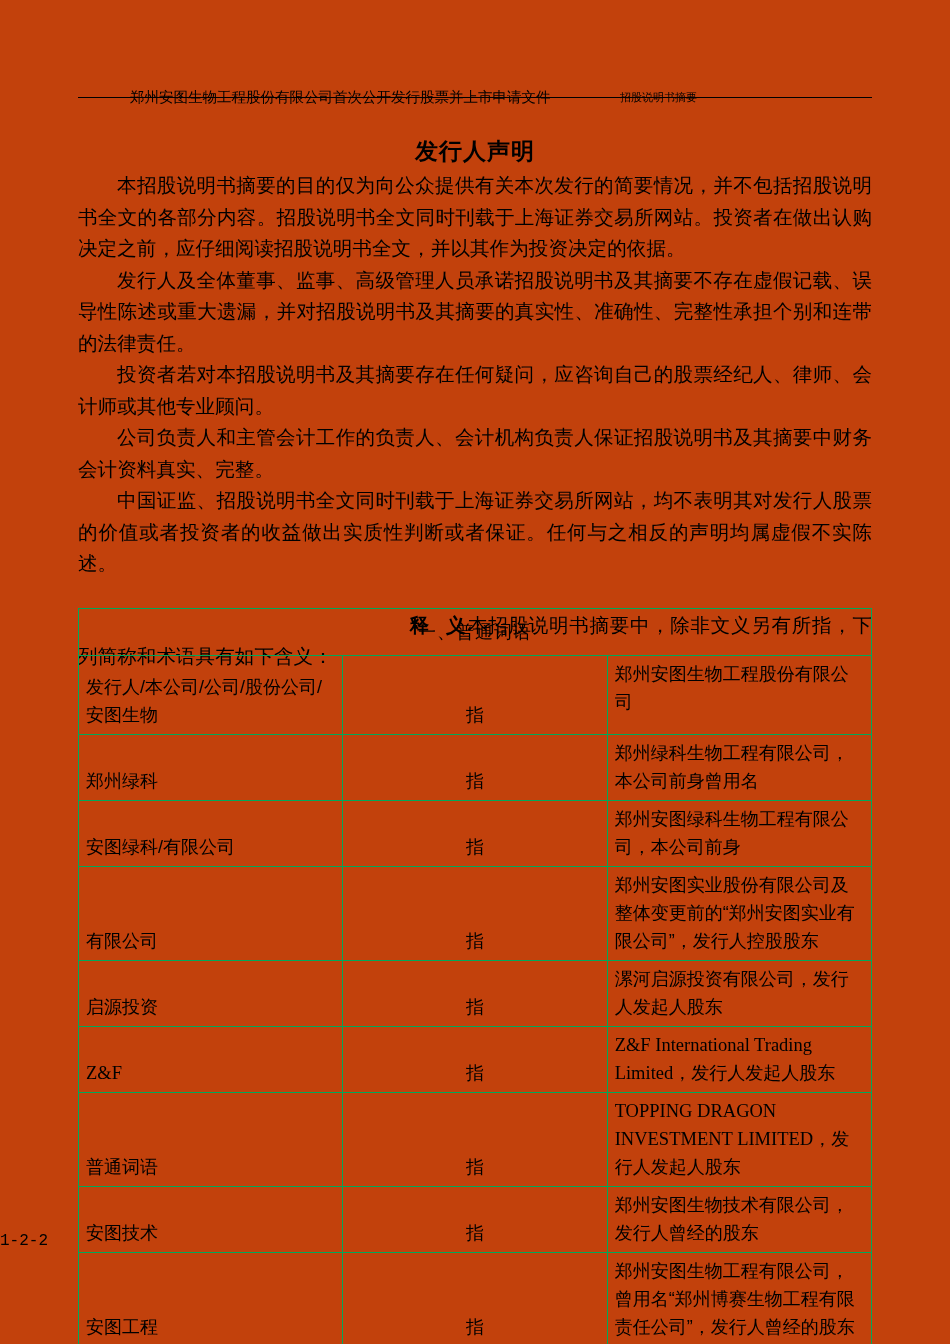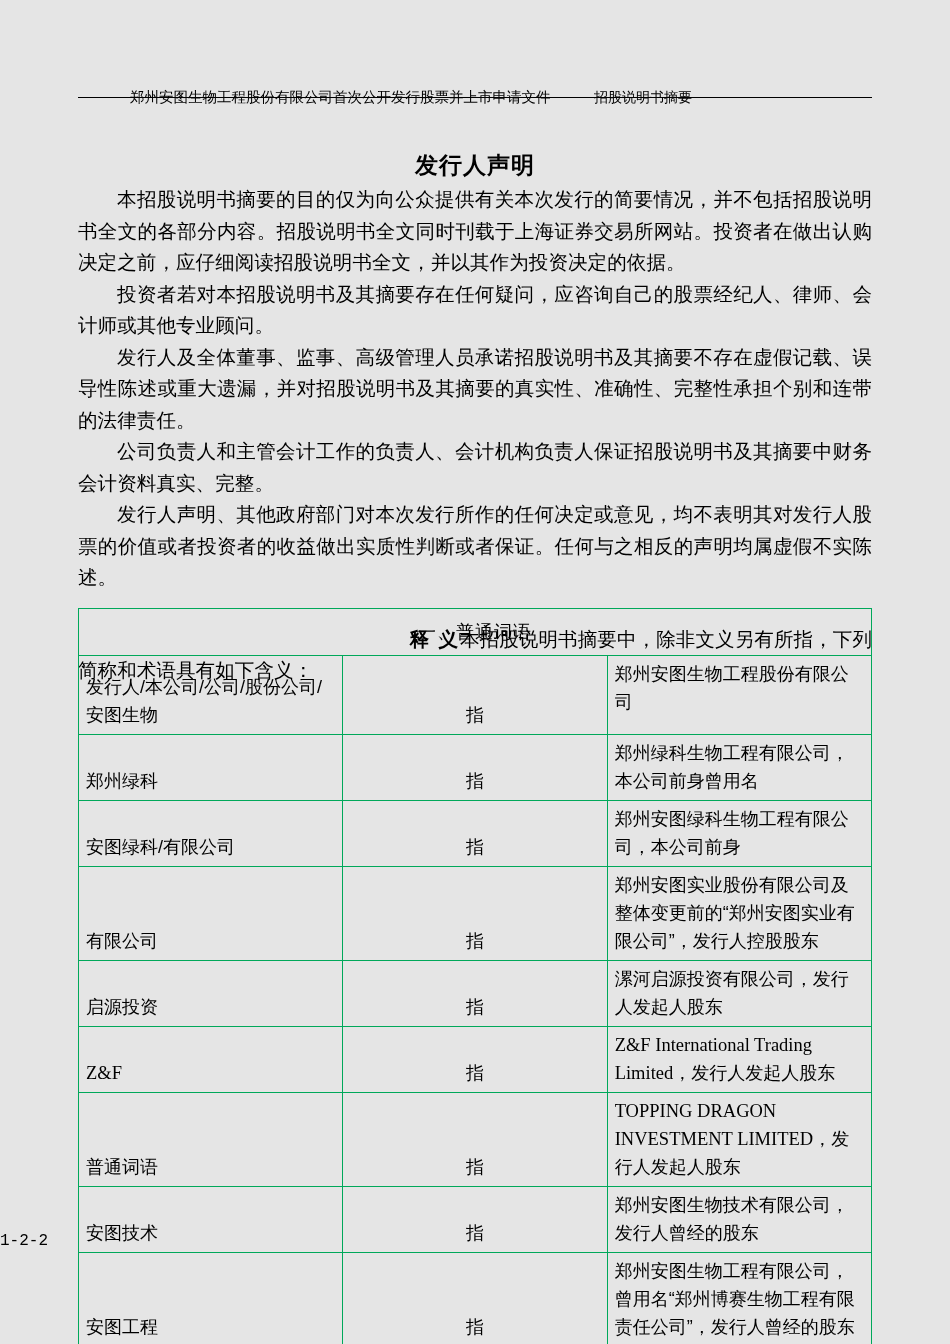--- a/index.html
+++ b/index.html
@@ -8,21 +8,21 @@
     background: #ffffff;
   }
   body {
     font-family: "Liberation Sans", "DejaVu Sans", sans-serif;
     color: #000000;
   }
   .page {
     position: relative;
     width: 950px;
     height: 1344px;
-    background: #e5e5e5;
+    background: #c2410c;
     overflow: hidden;
     box-sizing: border-box;
   }
 
   
   .doc-header {
     position: absolute;
     left: 78px;
     top: 84px;
     width: 794px;
@@ -40,33 +40,34 @@
     position: absolute;
     left: 52px;
     top: 0;
     font-size: 14.5px;
     line-height: 26px;
     letter-spacing: 0px;
     white-space: nowrap;
   }
   .doc-header .hdr-right {
     position: absolute;
-    left: 516px;
+    left: 542px;
     top: 0;
-    font-size: 14px;
+    font-size: 11px;
     line-height: 26px;
     white-space: nowrap;
   }
 
   
   .content {
     position: absolute;
     left: 78px;
-    top: 148px;
-    width: 794px;
+    top: 136px;
+    width: 794px;
+    font-family: Liberation Mono, monospace;
   }
   .section-title {
     text-align: center;
     font-size: 23px;
     font-weight: bold;
     line-height: 34px;
     margin: 0 0 2px 0;
     letter-spacing: 1px;
   }
   p.para {
@@ -169,24 +170,24 @@
     <div class="hdr-rule"></div>
     <div class="hdr-left">郑州安图生物工程股份有限公司首次公开发行股票并上市申请文件</div>
     <div class="hdr-right">招股说明书摘要</div>
   </div>
 
   <div class="content">
 
     <div class="section-title">发行人声明</div>
 
     <p class="para">本招股说明书摘要的目的仅为向公众提供有关本次发行的简要情况，并不包括招股说明书全文的各部分内容。招股说明书全文同时刊载于上海证券交易所网站。投资者在做出认购决定之前，应仔细阅读招股说明书全文，并以其作为投资决定的依据。</p>
+    <p class="para">发行人及全体董事、监事、高级管理人员承诺招股说明书及其摘要不存在虚假记载、误导性陈述或重大遗漏，并对招股说明书及其摘要的真实性、准确性、完整性承担个别和连带的法律责任。</p>
     <p class="para">投资者若对本招股说明书及其摘要存在任何疑问，应咨询自己的股票经纪人、律师、会计师或其他专业顾问。</p>
-    <p class="para">发行人及全体董事、监事、高级管理人员承诺招股说明书及其摘要不存在虚假记载、误导性陈述或重大遗漏，并对招股说明书及其摘要的真实性、准确性、完整性承担个别和连带的法律责任。</p>
     <p class="para">公司负责人和主管会计工作的负责人、会计机构负责人保证招股说明书及其摘要中财务会计资料真实、完整。</p>
-    <p class="para">发行人声明、其他政府部门对本次发行所作的任何决定或意见，均不表明其对发行人股票的价值或者投资者的收益做出实质性判断或者保证。任何与之相反的声明均属虚假不实陈述。</p>
+    <p class="para">中国证监、招股说明书全文同时刊载于上海证券交易所网站，均不表明其对发行人股票的价值或者投资者的收益做出实质性判断或者保证。任何与之相反的声明均属虚假不实陈述。</p>
 
     <p class="definition-lead"><span class="shiyi">释 义</span><span class="lead-rest">本招股说明书摘要中，除非文义另有所指，下列简称和术语具有如下含义：</span></p>
   </div>
 
   <div class="defs-table-wrap">
     <table class="defs">
       <tbody>
         <tr>
           <td class="tbl-head" colspan="3">一、普通词语</td>
         </tr>

